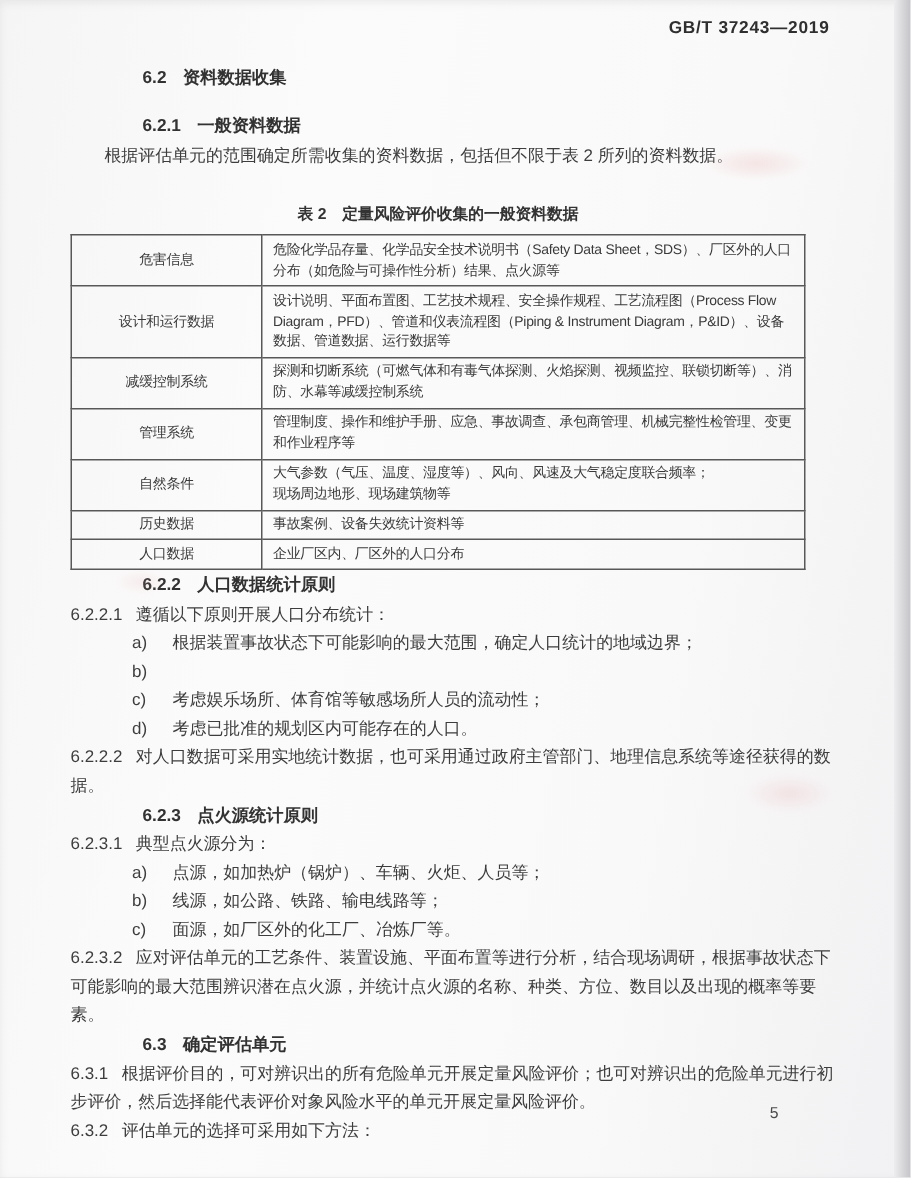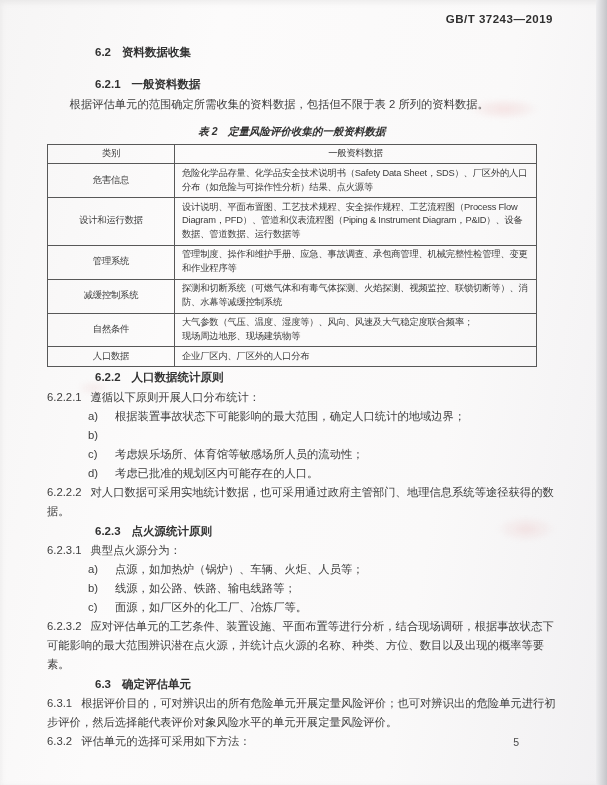--- a/index.html
+++ b/index.html
@@ -28,21 +28,21 @@
   .header { padding:9px 54px 0 0; text-align:right; }
   .doc-num { font-weight:bold; font-size:11.5px; letter-spacing:.5px; color:#2f2f2f; }
 
   .content { padding:0 42px 0 47px; font-size:11.3px; line-height:1.68; }
 
   .h { font-weight:bold; font-size:11.5px; color:#323232; }
   .h .h-num { margin-right:11px;padding-left:48px; }
   .mt-a { margin-top:16px; }  
   .mt-b { margin-top:13px; }  
   .mt-c { margin-top:8px;  }  
-  .mt-d { margin-top:9px;font-style:italic;  }  
+  .mt-d { margin-top:21px;  }  
   .mt-e { margin-top:4px;  }  
   .mt-f { margin-top:1px; }  
   .mt-g { margin-top:8px;  }  
 
   .para { margin:0; text-indent:2em; }
   .clause { margin:0; }
   .clause .cnum { margin-right:9px; white-space:nowrap; }
   .li { display:flex; padding-left:41px; }
   .li .m { width:27px; flex:none; }
   .li .t { flex:1; }
@@ -89,43 +89,43 @@
 
     <div class="tbl-caption mt-d">表 2　定量风险评价收集的一般资料数据</div>
 
     <table class="tbl mt-e">
       <colgroup>
           <col class="c1">
           <col>
         </colgroup>
       <tbody>
         <tr>
-          <th>类别</th>
-          <th>一般资料数据</th>
-        </tr>
-        <tr>
           <td class="cat">危害信息</td>
           <td class="dat">危险化学品存量、化学品安全技术说明书（Safety Data Sheet，SDS）、厂区外的人口分布（如危险与可操作性分析）结果、点火源等</td>
         </tr>
         <tr>
           <td class="cat">设计和运行数据</td>
           <td class="dat">设计说明、平面布置图、工艺技术规程、安全操作规程、工艺流程图（Process Flow Diagram，PFD）、管道和仪表流程图（Piping &amp; Instrument Diagram，P&amp;ID）、设备数据、管道数据、运行数据等</td>
         </tr>
         <tr>
+          <td class="cat">减缓控制系统</td>
+          <td class="dat">探测和切断系统（可燃气体和有毒气体探测、火焰探测、视频监控、联锁切断等）、消防、水幕等减缓控制系统</td>
+        </tr>
+        <tr>
           <td class="cat">管理系统</td>
           <td class="dat">管理制度、操作和维护手册、应急、事故调查、承包商管理、机械完整性检管理、变更和作业程序等</td>
-        </tr>
-        <tr>
-          <td class="cat">减缓控制系统</td>
-          <td class="dat">探测和切断系统（可燃气体和有毒气体探测、火焰探测、视频监控、联锁切断等）、消防、水幕等减缓控制系统</td>
         </tr>
         <tr>
           <td class="cat">自然条件</td>
           <td class="dat">大气参数（气压、温度、湿度等）、风向、风速及大气稳定度联合频率；
 现场周边地形、现场建筑物等</td>
+        </tr>
+        <tr>
+          <td class="cat">历史数据</td>
+          <td class="dat">事故案例、设备失效统计资料等</td>
         </tr>
         <tr>
           <td class="cat">人口数据</td>
           <td class="dat">企业厂区内、厂区外的人口分布</td>
         </tr>
       </tbody>
     </table>
 
     <div class="h mt-f">
       <span class="h-num">6.2.2</span><span>人口数据统计原则</span>

